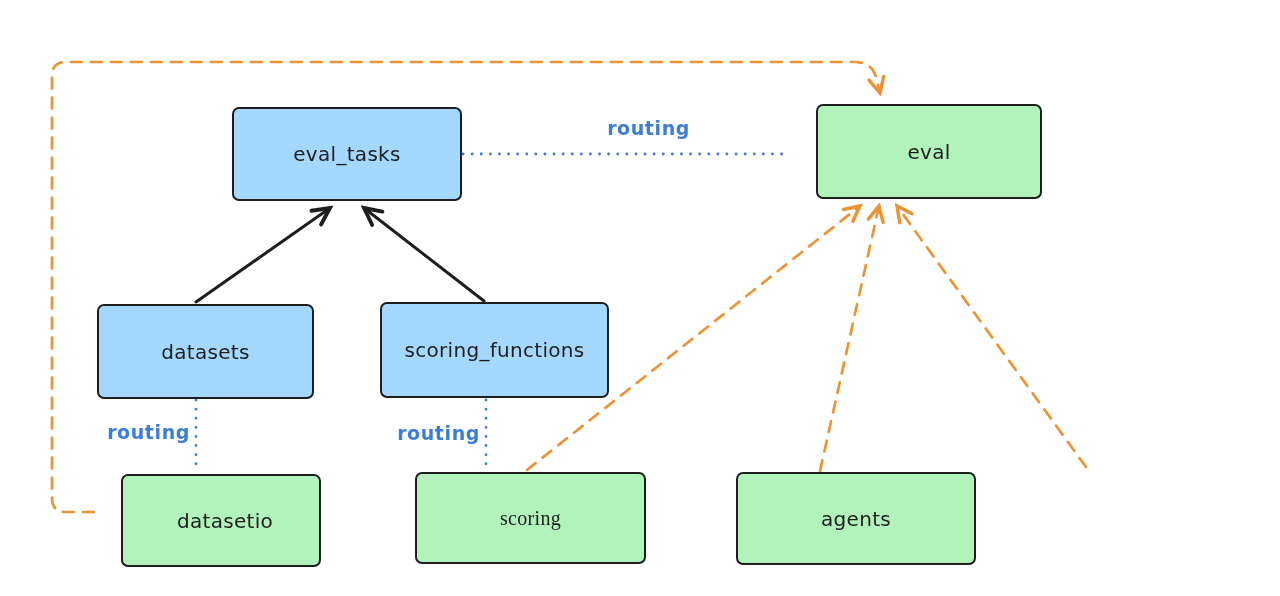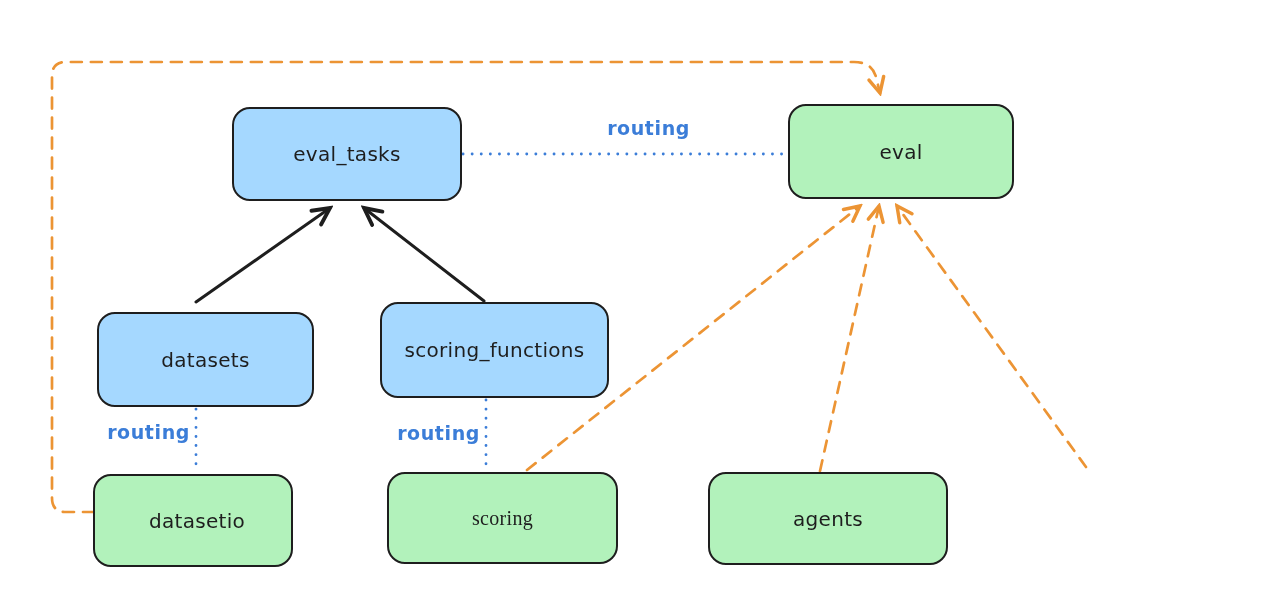--- a/index.html
+++ b/index.html
@@ -15,31 +15,31 @@
 
   .e-black  { stroke: var(--black-arrow, #1e1e1e); stroke-width: 3;   fill: none; stroke-linecap: round; }
   .e-blue   { stroke: var(--blue-routing, #3b7dd8); stroke-width: 2.8; fill: none;
               stroke-dasharray: 0.1 9; stroke-linecap: round; }
   .e-orange { stroke: var(--orange-dashed, #ec9434); stroke-width: 2.7; fill: none;
               stroke-dasharray: 11 9; stroke-linecap: round; }
 
   .node {
     position: absolute;
     border: 2.5px solid var(--node-stroke, #1e1e1e);
-    border-radius: 18px;
+    border-radius: 7px;
     display: flex;
     align-items: center;
     justify-content: center;
     font-size: 20px;
     color: var(--node-stroke, #1e1e1e);
     letter-spacing: 0.3px;
     box-sizing: border-box;
   }
   .node.blue  { background: var(--node-blue-fill, #a5d8ff); }
-  .node.green { background: var(--node-green-fill, #b2f2bb); }
+  .node.green { background: var(--node-green-fill, #b2f2bb); margin-left: 28px; }
 
   .edge-label {
     position: absolute;
     color: var(--blue-routing, #3b7dd8);
     font-size: 19px;
     font-weight: 600;
     text-align: right;
     letter-spacing: 0.6px;
     white-space: nowrap;
   }
@@ -73,21 +73,21 @@
   </svg>
 
   <div class="node blue" style="left:232px; top:107px; width:230px; height:94px;">
     <span>eval_tasks</span>
   </div>
 
   <div class="node green" style="left:788px; top:104px; width:226px; height:95px;">
     <span>eval</span>
   </div>
 
-  <div class="node blue" style="left:97px; top:312px; width:217px; height:95px;">
+  <div class="node blue" style="left:97px; top:304px; width:217px; height:95px;">
     <span>datasets</span>
   </div>
 
   <div class="node blue" style="left:380px; top:302px; width:229px; height:96px;">
     <span>scoring_functions</span>
   </div>
 
   <div class="node green" style="left:93px; top:474px; width:200px; height:93px;padding-left:8px;">
     <span>datasetio</span>
   </div>

